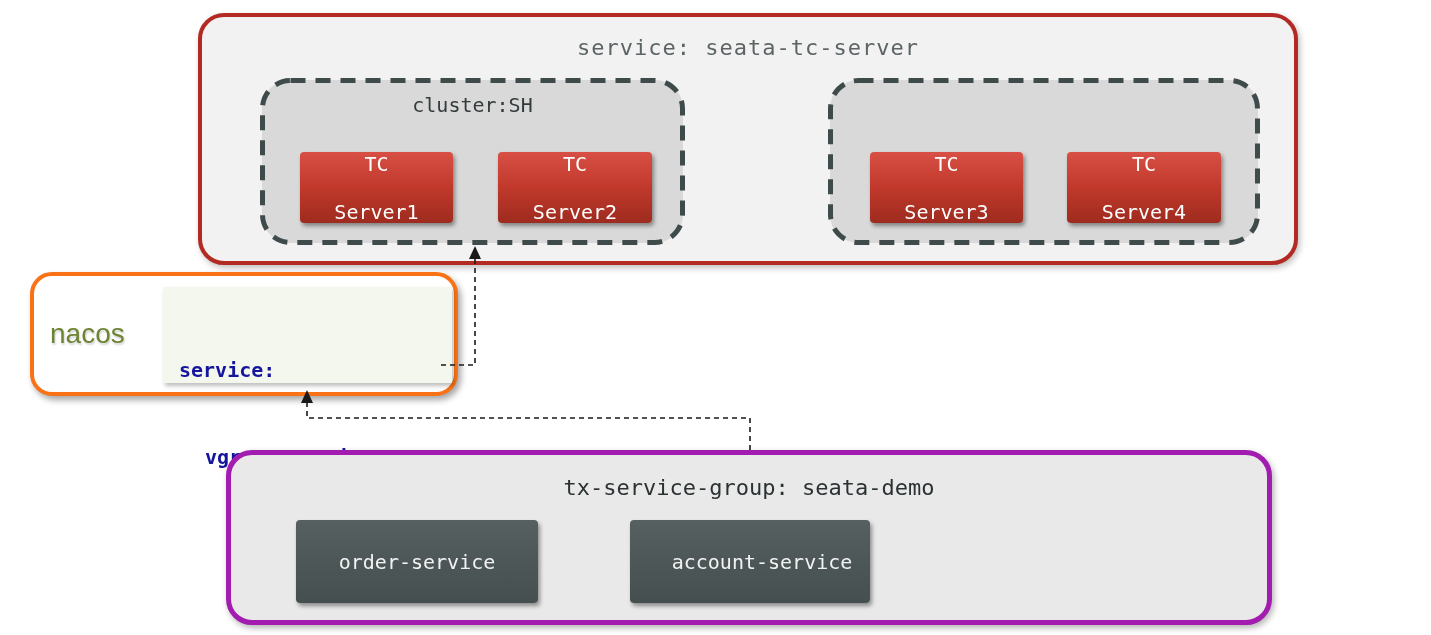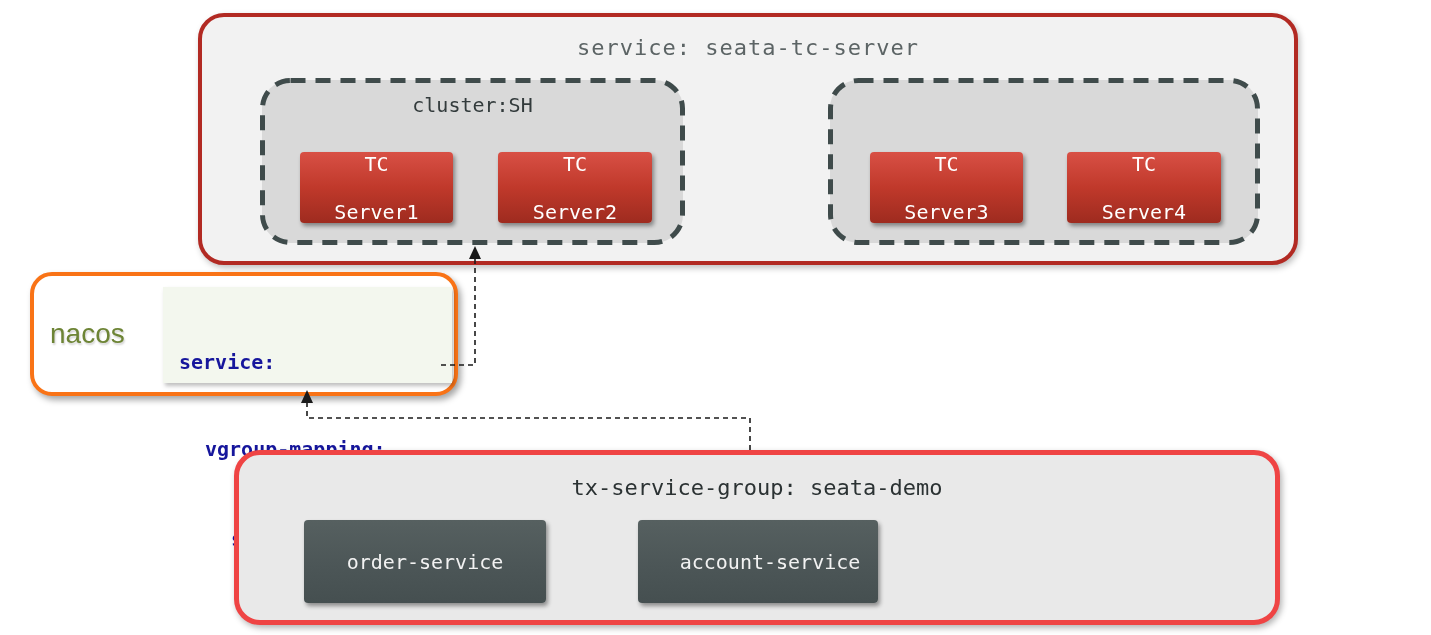--- a/index.html
+++ b/index.html
@@ -62,21 +62,21 @@
     left:16px;top:0;bottom:0;width:110px;
     display:flex;align-items:center;
     font-family:"Liberation Sans", sans-serif;
     font-size:28px;color:#6d8435;
     text-shadow:1px 2px 2px rgba(0,0,0,0.18);
   }
   .config-panel{
     left:129px;top:11px;width:289px;height:96px;
     background:#f3f7ee;
     box-shadow:2px 3px 4px rgba(0,0,0,0.25);
-    padding:3px 0 0 16px;
+    padding:11px 0 0 16px;
     font-size:20px;font-weight:bold;
     color:#16169c;
     line-height:29px;
     white-space:pre;
   }
   .cfg-line2{padding-left:26px;}
   .cfg-line3{padding-left:52px;display:flex;align-items:center;gap:7px;}
   .mapping-chip{
     display:inline-block;
     background:#ffffff;
@@ -85,24 +85,23 @@
     padding:0 6px;
     font-size:20px;font-weight:normal;
     color:#1a1a1a;line-height:26px;
     box-shadow:1px 2px 3px rgba(0,0,0,0.25);
   }
 
   
   .tx-group{
     left:226px;top:450px;width:1046px;height:175px;
     background:#e9e9e9;
-    border:5px solid #ef4444;
+    border:5px solid #a21caf;
     border-radius:26px;
     box-shadow:2px 3px 6px rgba(0,0,0,0.3);
-    margin-left:8px;
   }
   .tx-group-title{
     left:0;right:0;top:20px;
     text-align:center;
     font-size:22px;color:#2b3233;
   }
   .micro-service{
     top:65px;height:83px;
     border-radius:4px;
     background:linear-gradient(180deg,#566060 0%,#4c5657 55%,#454f50 100%);

